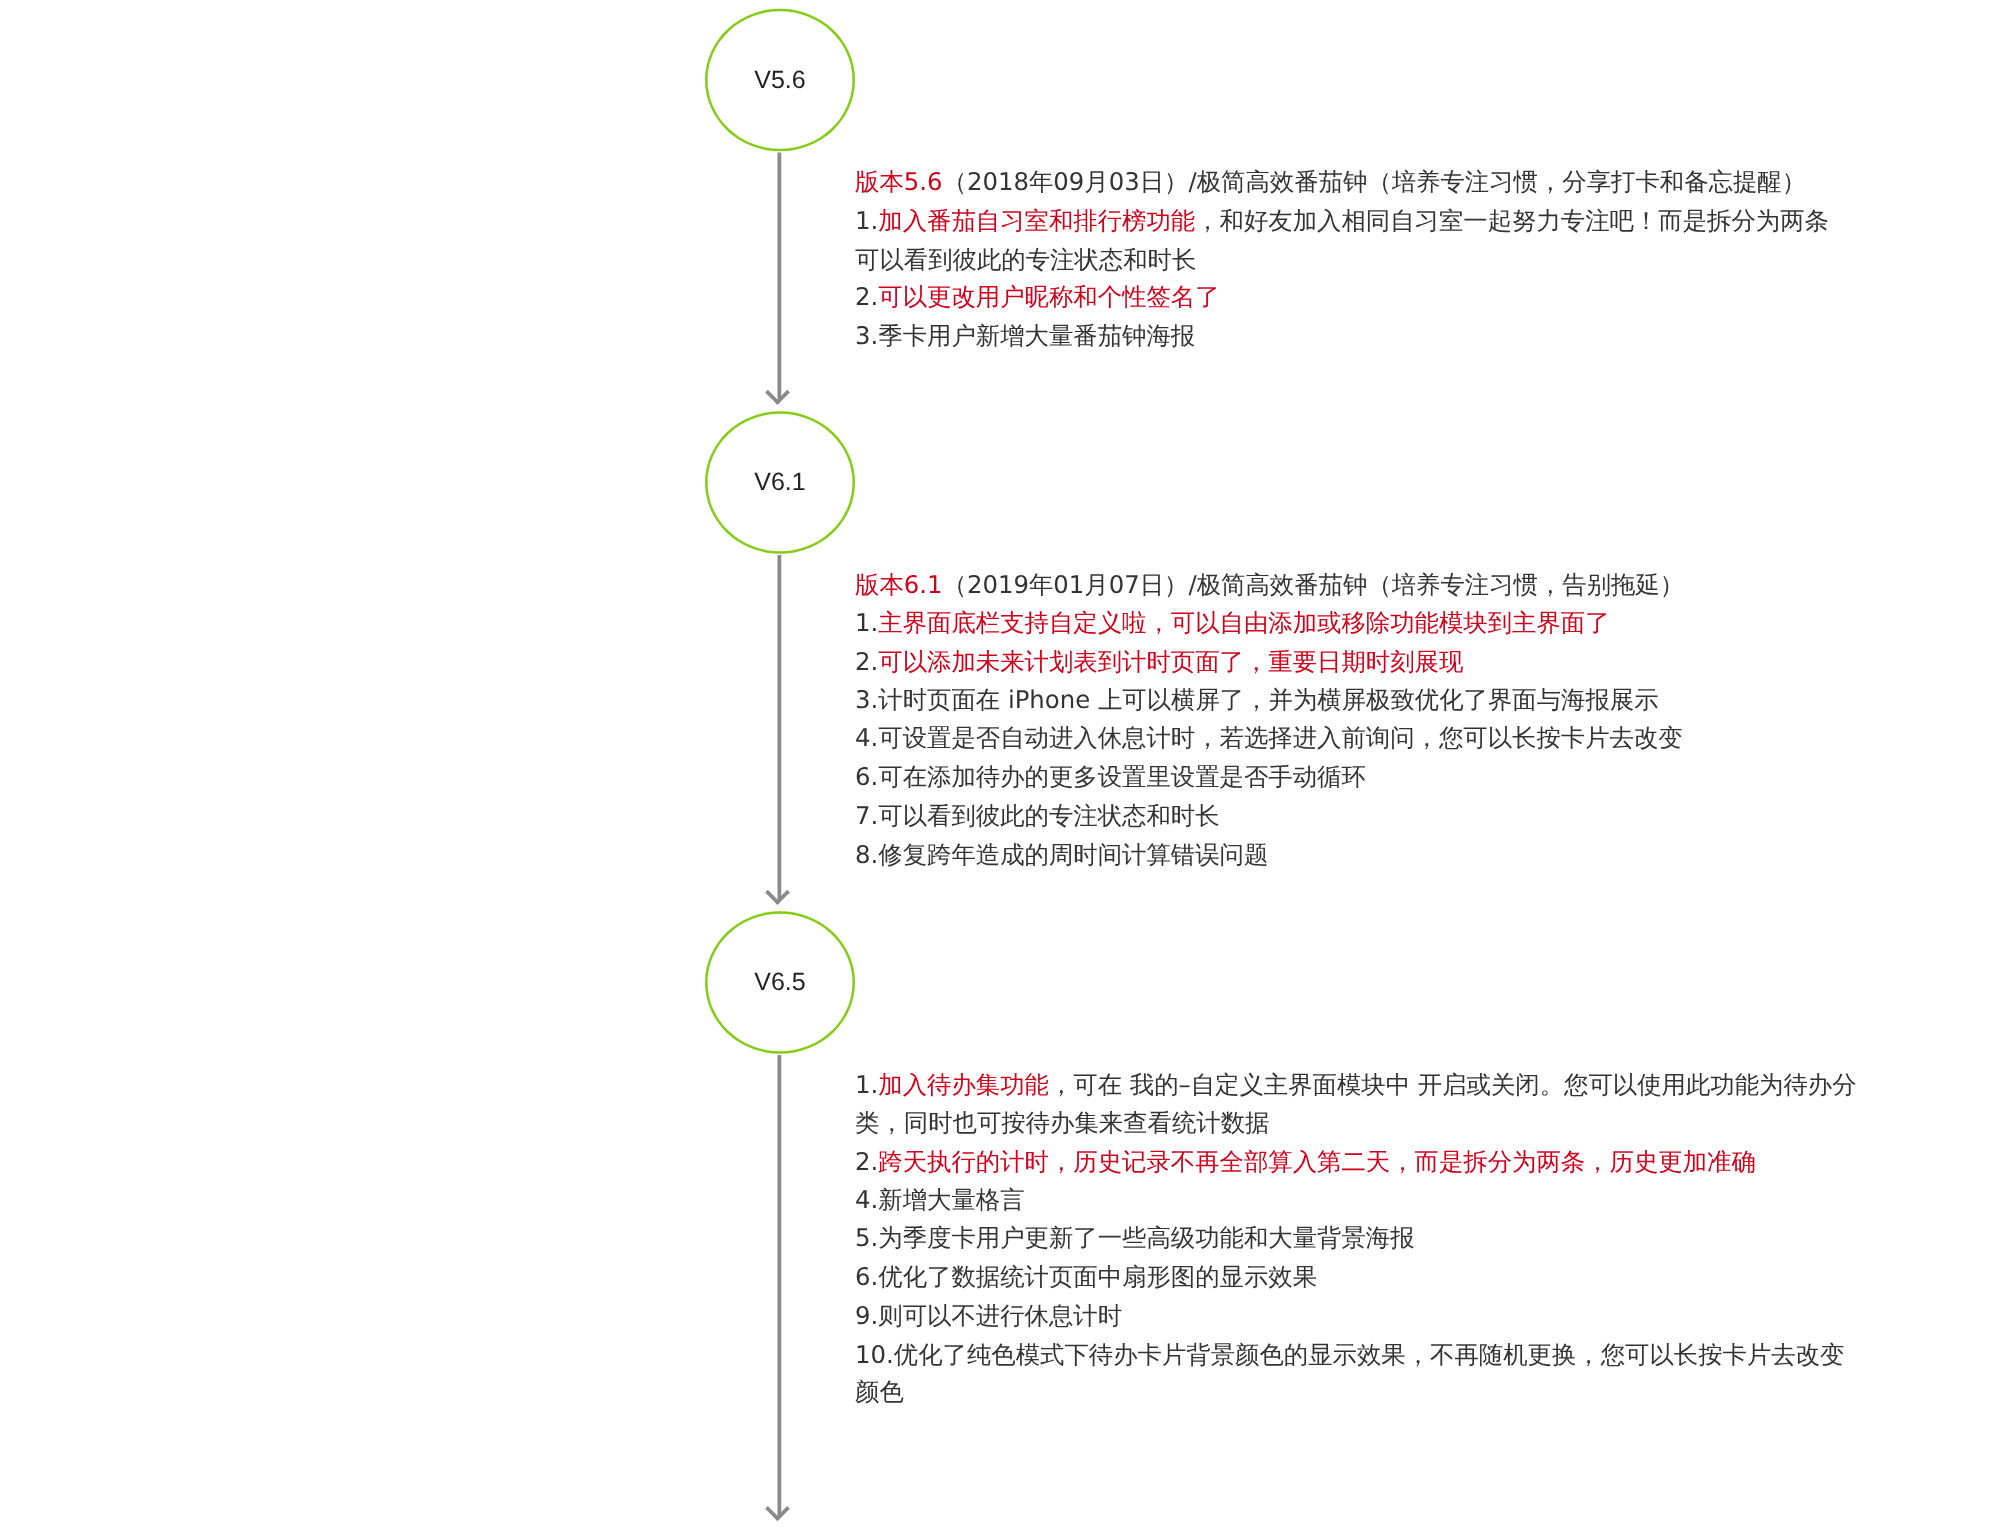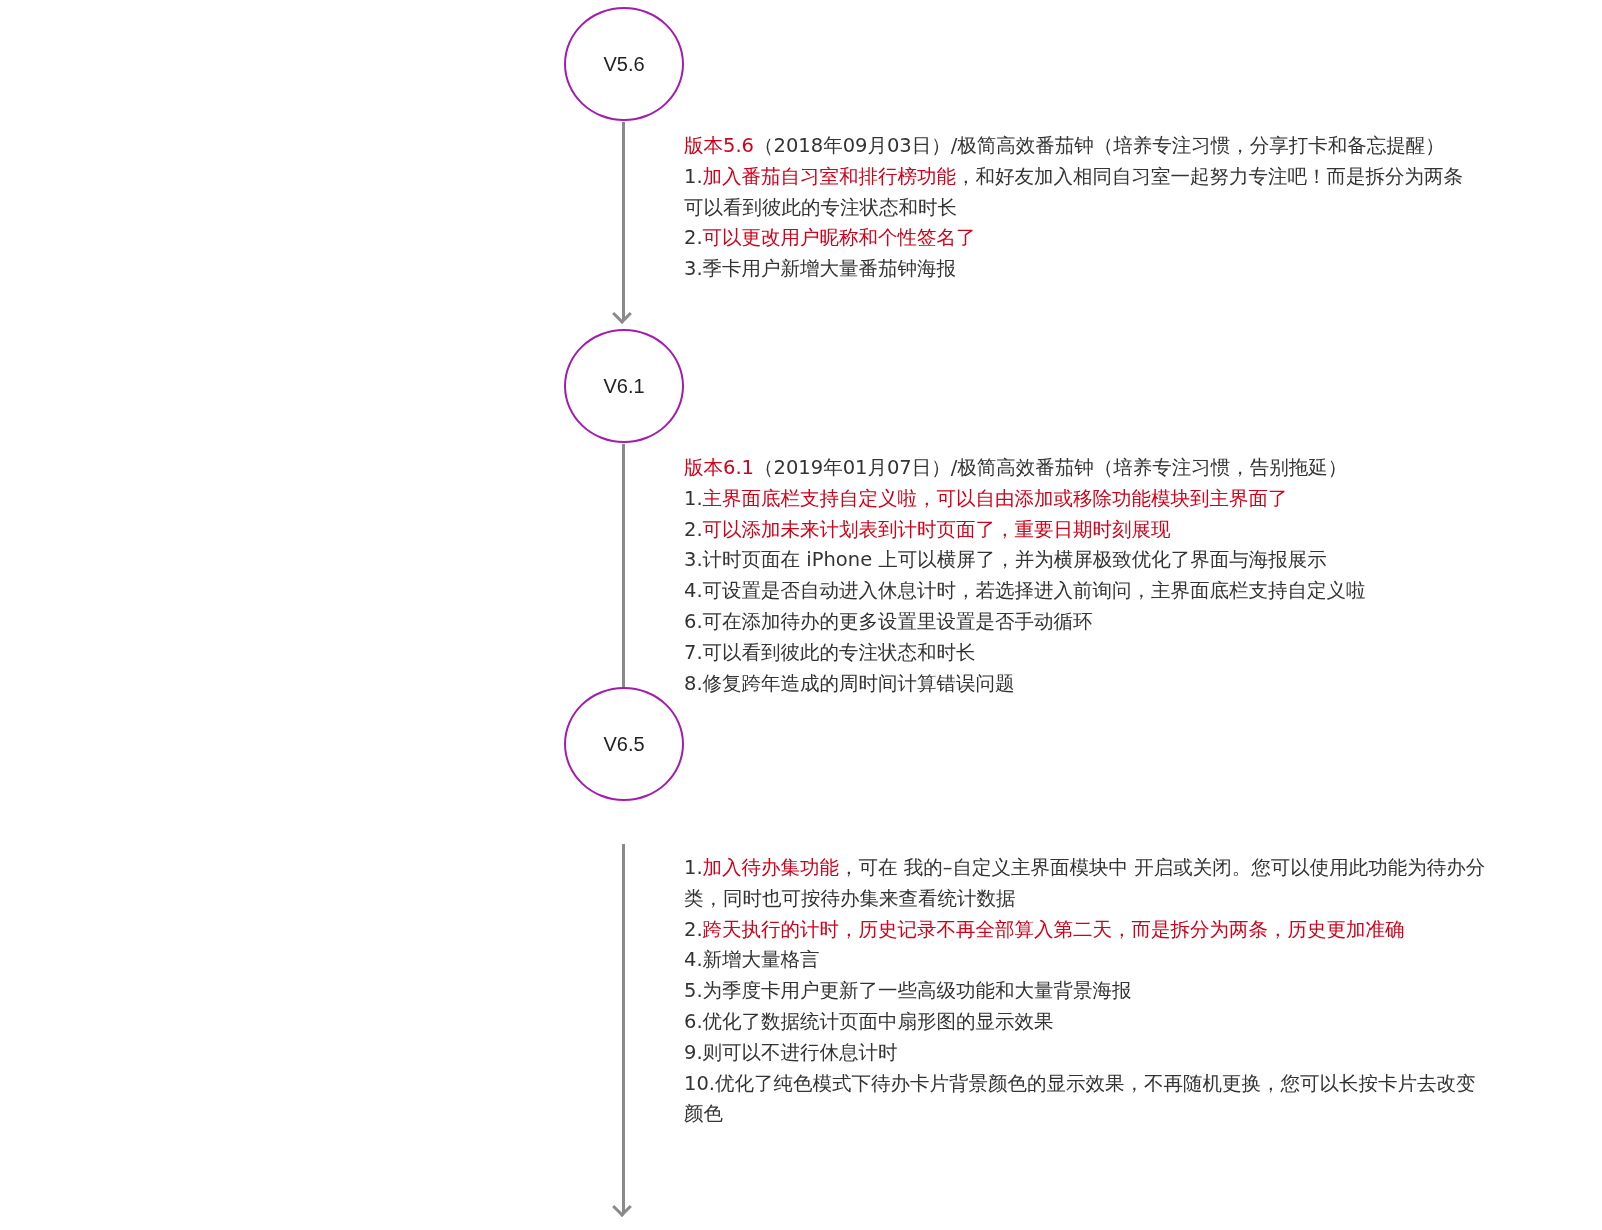--- a/index.html
+++ b/index.html
@@ -1,18 +1,18 @@
 <!DOCTYPE html>
 <html><head>
 <meta charset="utf-8">
 <style>
   html, body { margin: 0; padding: 0; background: #ffffff; }
   body { width: 1602px; height: 1230px; position: relative; overflow: hidden;
          font-family: "DejaVu Sans", "Liberation Sans", sans-serif; color: #333333; }
-  .node { position: absolute; width: 120px; height: 114px; border: 2px solid #a21caf;
+  .node { position: absolute; width: 120px; height: 114px; border: 2px solid #84cc16;
           border-radius: 50%; box-sizing: border-box; display: flex; align-items: center;
           justify-content: center; font-family: "Liberation Sans", sans-serif; font-size: 20px; color: #222; background: #fff; }
   .connector { position: absolute; left: 622px; width: 3px; background: #8a8a8a; }
   .arrowhead { position: absolute; width: 14px; height: 14px; border-right: 3px solid #8a8a8a;
                border-bottom: 3px solid #8a8a8a; transform: rotate(45deg); left: 615px; box-sizing: border-box; }
   .block { position: absolute; left: 664px; width: 920px; font-size: 19.5px; line-height: 30.8px; margin-left: 20px; }
   .line { white-space: nowrap; }
   .red { color: #d0021b; }
 </style>
 </head>
@@ -24,38 +24,38 @@
 <div class="arrowhead" style="top:707px;"></div>
 <div class="connector" style="top:844px;height:370px;"></div>
 <div class="arrowhead" style="top:1200px;"></div>
 
 <div class="node" style="left:564px;top:7px;">
   <span>V5.6</span>
 </div>
 <div class="node" style="left:564px;top:329px;">
   <span>V6.1</span>
 </div>
-<div class="node" style="left:564px;top:687px;">
+<div class="node" style="left:564px;top:729px;">
   <span>V6.5</span>
 </div>
 
 <div class="block" style="top:131px;">
   <div class="line"><span class="red">版本5.6</span><span>（2018年09月03日）/极简高效番茄钟（培养专注习惯，分享打卡和备忘提醒）</span></div>
   <div class="line"><span>1.</span><span class="red">加入番茄自习室和排行榜功能</span><span>，和好友加入相同自习室一起努力专注吧！而是拆分为两条</span></div>
   <div class="line">可以看到彼此的专注状态和时长</div>
   <div class="line"><span>2.</span><span class="red">可以更改用户昵称和个性签名了</span><span></span></div>
   <div class="line"><span>3.</span><span class="red"></span><span>季卡用户新增大量番茄钟海报</span></div>
 </div>
 
 <div class="block" style="top:453px;">
   <div class="line"><span class="red">版本6.1</span><span>（2019年01月07日）/极简高效番茄钟（培养专注习惯，告别拖延）</span></div>
   <div class="line"><span>1.</span><span class="red">主界面底栏支持自定义啦，可以自由添加或移除功能模块到主界面了</span><span></span></div>
   <div class="line"><span>2.</span><span class="red">可以添加未来计划表到计时页面了，重要日期时刻展现</span><span></span></div>
   <div class="line"><span>3.</span><span class="red"></span><span>计时页面在 iPhone 上可以横屏了，并为横屏极致优化了界面与海报展示</span></div>
-  <div class="line"><span>4.</span><span class="red"></span><span>可设置是否自动进入休息计时，若选择进入前询问，主界面底栏支持自定义啦</span></div>
+  <div class="line"><span>4.</span><span class="red"></span><span>可设置是否自动进入休息计时，若选择进入前询问，您可以长按卡片去改变</span></div>
   <div class="line"><span>6.</span><span class="red"></span><span>可在添加待办的更多设置里设置是否手动循环</span></div>
   <div class="line"><span>7.</span><span class="red"></span><span>可以看到彼此的专注状态和时长</span></div>
   <div class="line"><span>8.</span><span class="red"></span><span>修复跨年造成的周时间计算错误问题</span></div>
 </div>
 
 <div class="block" style="top:853px;">
   <div class="line"><span>1.</span><span class="red">加入待办集功能</span><span>，可在 我的–自定义主界面模块中 开启或关闭。您可以使用此功能为待办分</span></div>
   <div class="line">类，同时也可按待办集来查看统计数据</div>
   <div class="line"><span>2.</span><span class="red">跨天执行的计时，历史记录不再全部算入第二天，而是拆分为两条，历史更加准确</span><span></span></div>
   <div class="line"><span>4.</span><span class="red"></span><span>新增大量格言</span></div>

